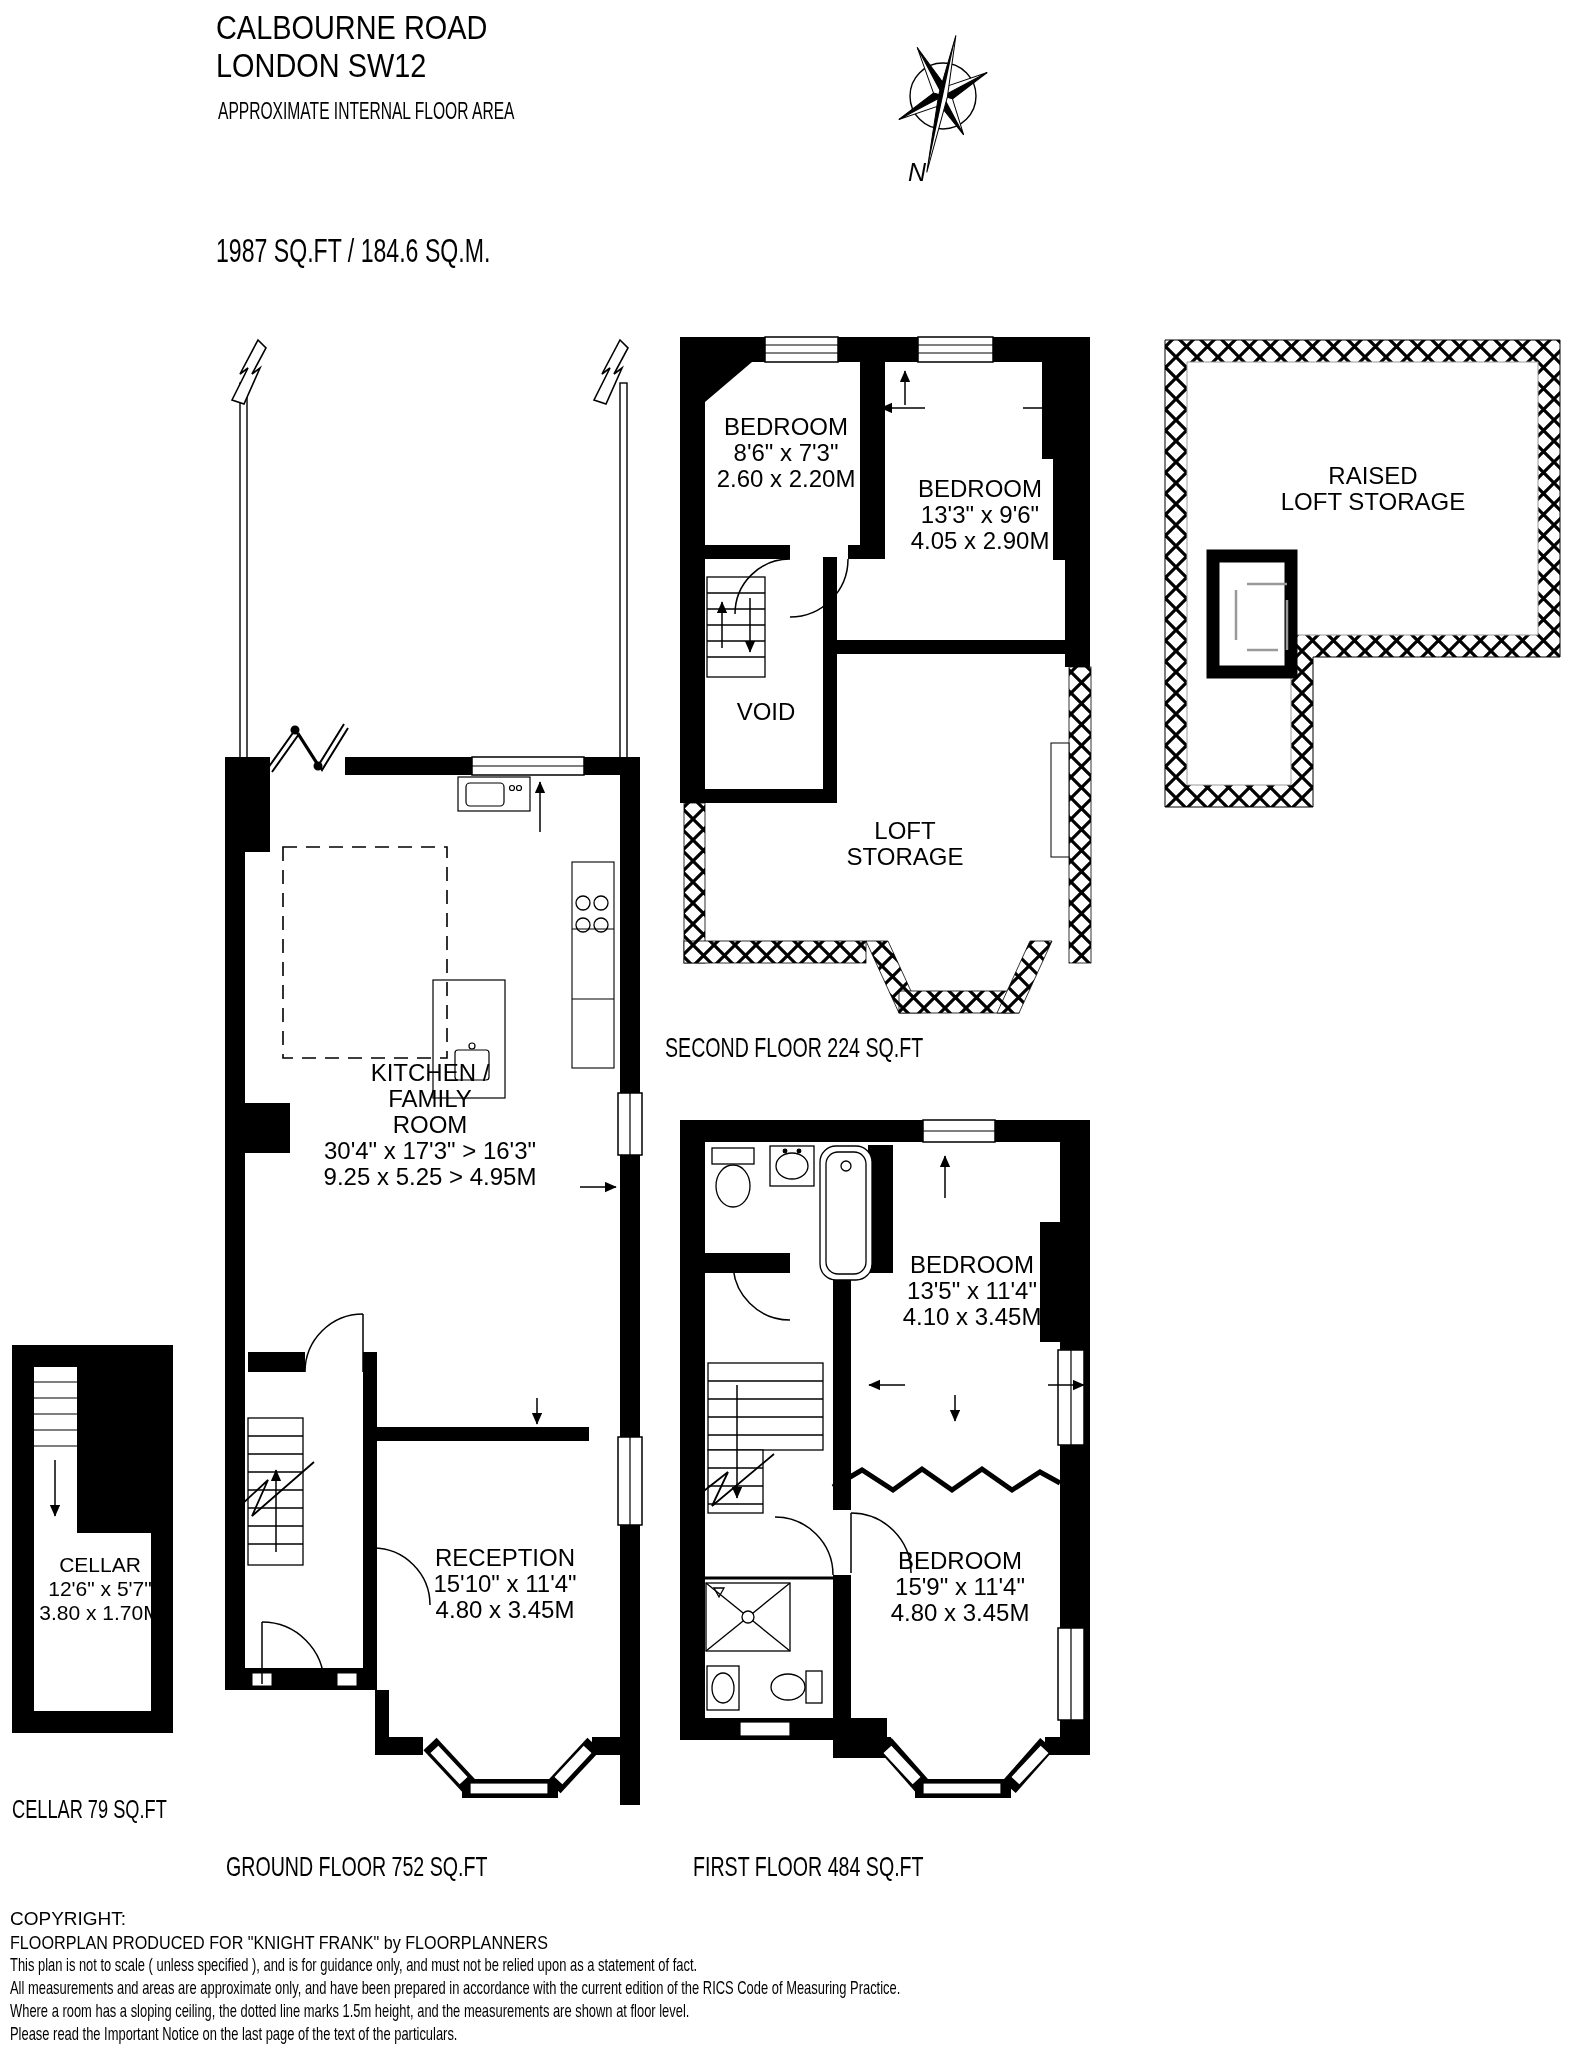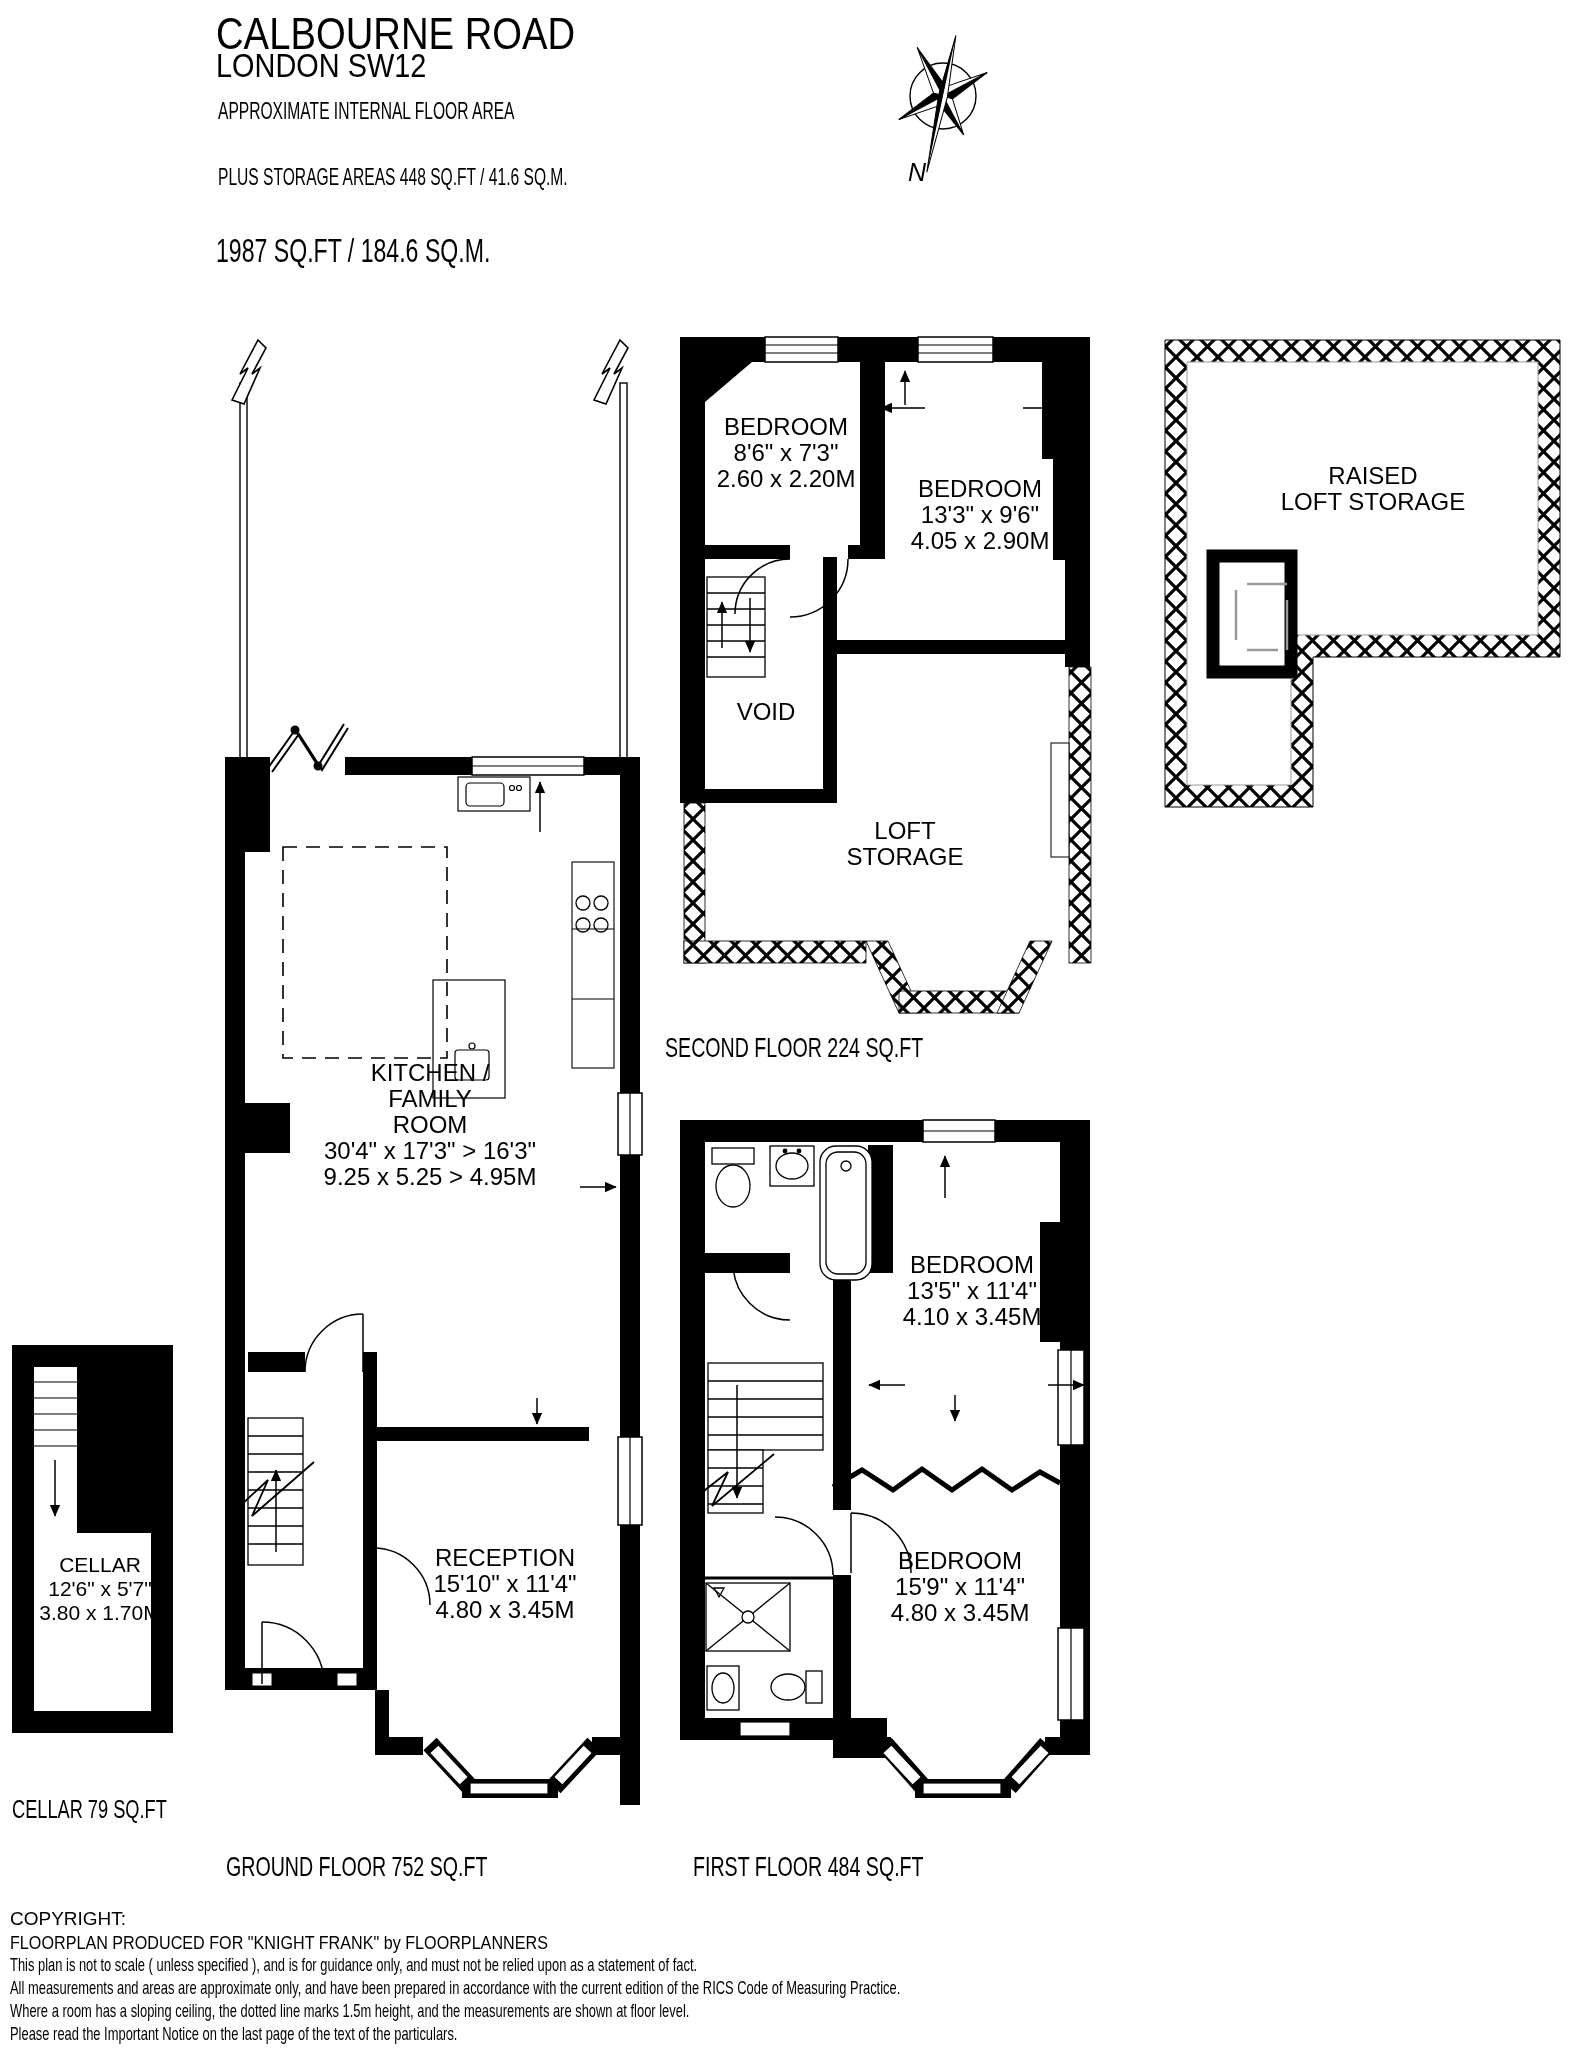--- a/index.html
+++ b/index.html
@@ -339,24 +339,23 @@
         <polygon points="-50,0 -7,-7 0,0" fill="#000"></polygon>
           <polygon points="-50,0 -7,7 0,0" fill="#fff"></polygon>
       </g>
       <g transform="rotate(12)">
         <polygon points="0,-62 4.5,0 0,78 -4.5,0" fill="#fff" stroke="#000" stroke-width="1"></polygon>
         <polygon points="0,-62 -4.5,0 0,78" fill="#000"></polygon>
       </g>
     </g>
   </svg>
 
-  <div class="abs hdr" style="left:216px;top:8px;font-size:45px;"><span class="cx c85">CALBOURNE ROAD</span></div>
+  <div class="abs hdr" style="left:216px;top:8px;font-size:34px;"><span class="cx c85">CALBOURNE ROAD</span></div>
   <div class="abs hdr" style="left:216px;top:46px;font-size:34px;"><span class="cx c85">LONDON SW12</span></div>
   <div class="abs hdr" style="left:218px;top:97px;font-size:24px;"><span class="cx c65">APPROXIMATE INTERNAL FLOOR AREA</span></div>
-  <div class="abs hdr" style="left:218px;top:163px;font-size:24px;"><span class="cx c65">PLUS STORAGE AREAS 448 SQ.FT / 41.6 SQ.M.</span></div>
   <div class="abs hdr" style="left:216px;top:232px;font-size:33px;"><span class="cx c70">1987 SQ.FT / 184.6 SQ.M.</span></div>
 
   <div class="abs north" style="left:908px;top:158px;">N</div>
 
 
   <div class="abs room-label" style="left:430px;top:1048px;margin-top:12px;">
     <div>KITCHEN /</div>
     <div>FAMILY</div>
     <div>ROOM</div>
     <div>30'4" x 17'3" &gt; 16'3"</div>

